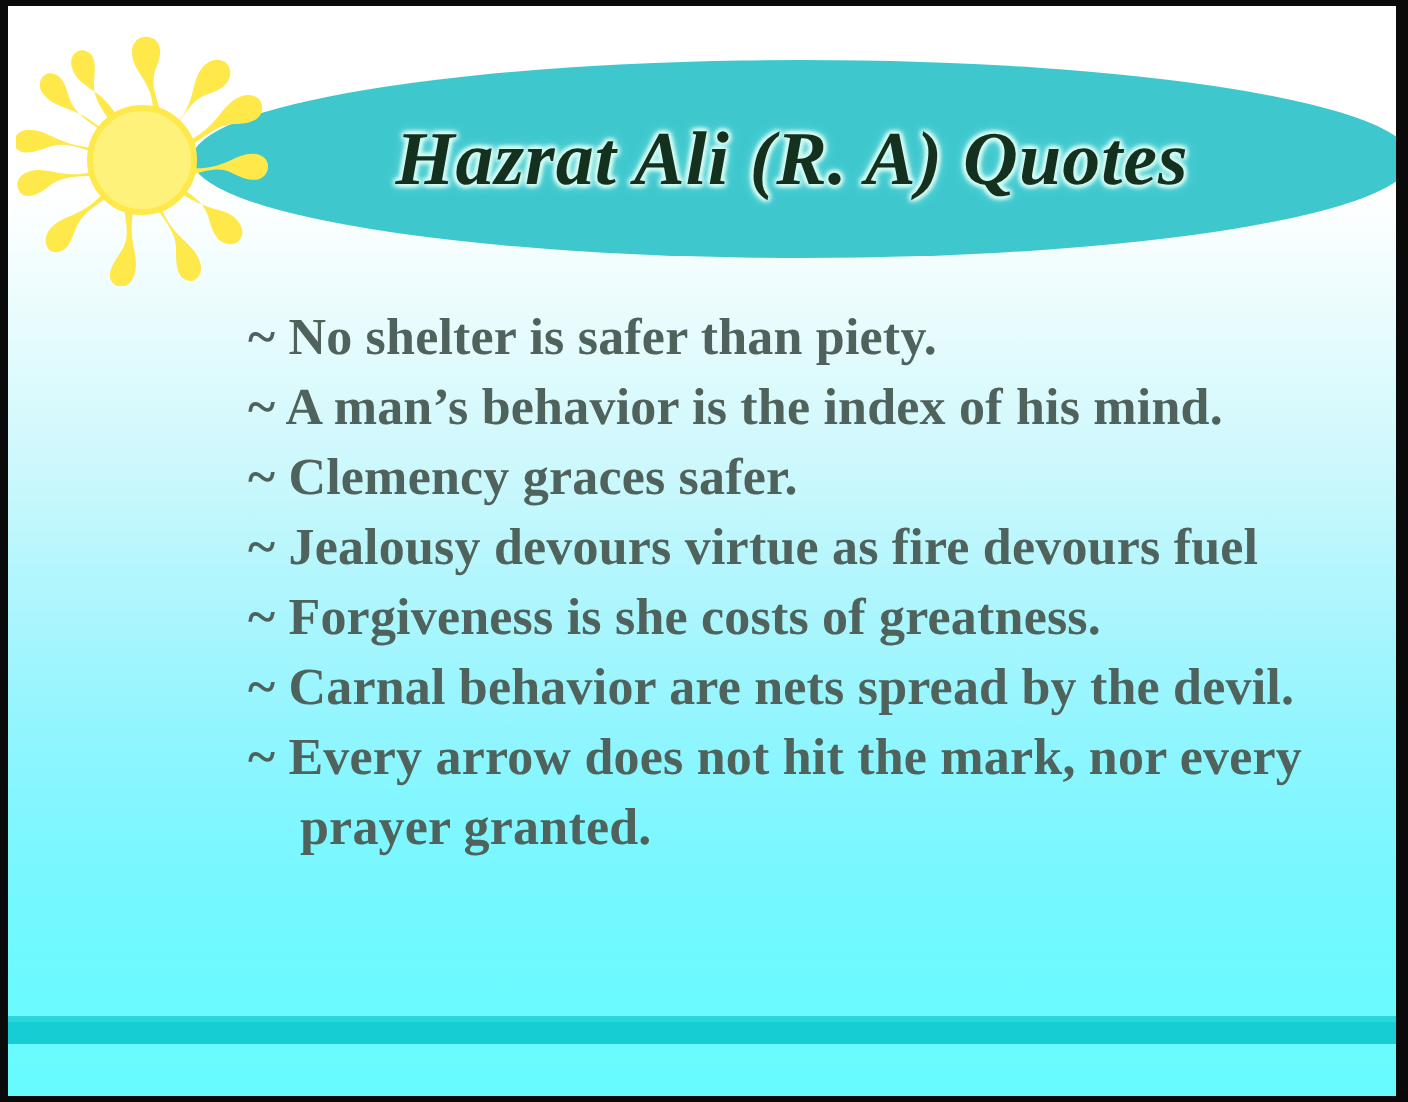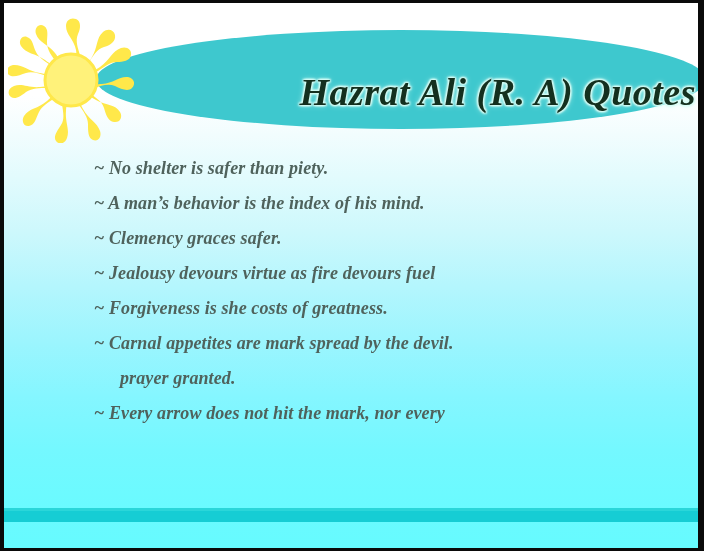--- a/index.html
+++ b/index.html
@@ -57,26 +57,26 @@
     left: 4px;
     top: 14px;
     width: 126px;
     height: 126px;
   }
 
   
   .title {
     position: absolute;
     left: 92px;
-    top: 53px;
+    top: 41px;
     width: 600px;
     height: 72px;
     display: flex;
     align-items: center;
-    justify-content: flex-end;
+    justify-content: center;
     z-index: 5;
   }
   .title-text {
     font-family: "Liberation Serif", serif;
     font-style: italic;
     font-weight: bold;
     font-size: 38px;
     letter-spacing: 0.5px;
     color: #14301f;
     white-space: nowrap;
@@ -91,27 +91,27 @@
 
   
   .quotes {
     position: absolute;
     left: 90px;
     top: 148px;
     width: 580px;
   }
   .quote-line {
     font-family: "Liberation Serif", serif;
-    font-style: italic;
     font-weight: bold;
-    font-size: 18px;
+    font-size: 26px;
     line-height: 35px;
     color: #4f625c;
     white-space: nowrap;
     letter-spacing: 0.1px;
+    margin-left: 30px;
   }
   .quote-line.cont {
     padding-left: 26px;
   }
 
   
   .bottom-bar {
     position: absolute;
     left: 0;
     top: 508px;
@@ -157,21 +157,21 @@
     <div class="title">
       <span class="title-text">Hazrat Ali (R. A) Quotes</span>
     </div>
 
     <div class="quotes">
         <div class="quote-line">~ No shelter is safer than piety.</div>
         <div class="quote-line">~ A man’s behavior is the index of his mind.</div>
         <div class="quote-line">~ Clemency graces safer.</div>
         <div class="quote-line">~ Jealousy devours virtue as fire devours fuel</div>
         <div class="quote-line">~ Forgiveness is she costs of greatness.</div>
-        <div class="quote-line">~ Carnal appetites are mark spread by the devil.</div>
+        <div class="quote-line">~ Carnal behavior are nets spread by the devil.</div>
+        <div class="quote-line">~ Every arrow does not hit the mark, nor every</div>
         <div class="quote-line cont">prayer granted.</div>
-        <div class="quote-line">~ Every arrow does not hit the mark, nor every</div>
       </div>
 
     <div class="bottom-bar-hi"></div>
     <div class="bottom-bar"></div>
   </div>
 </div>
 
 </body></html>

